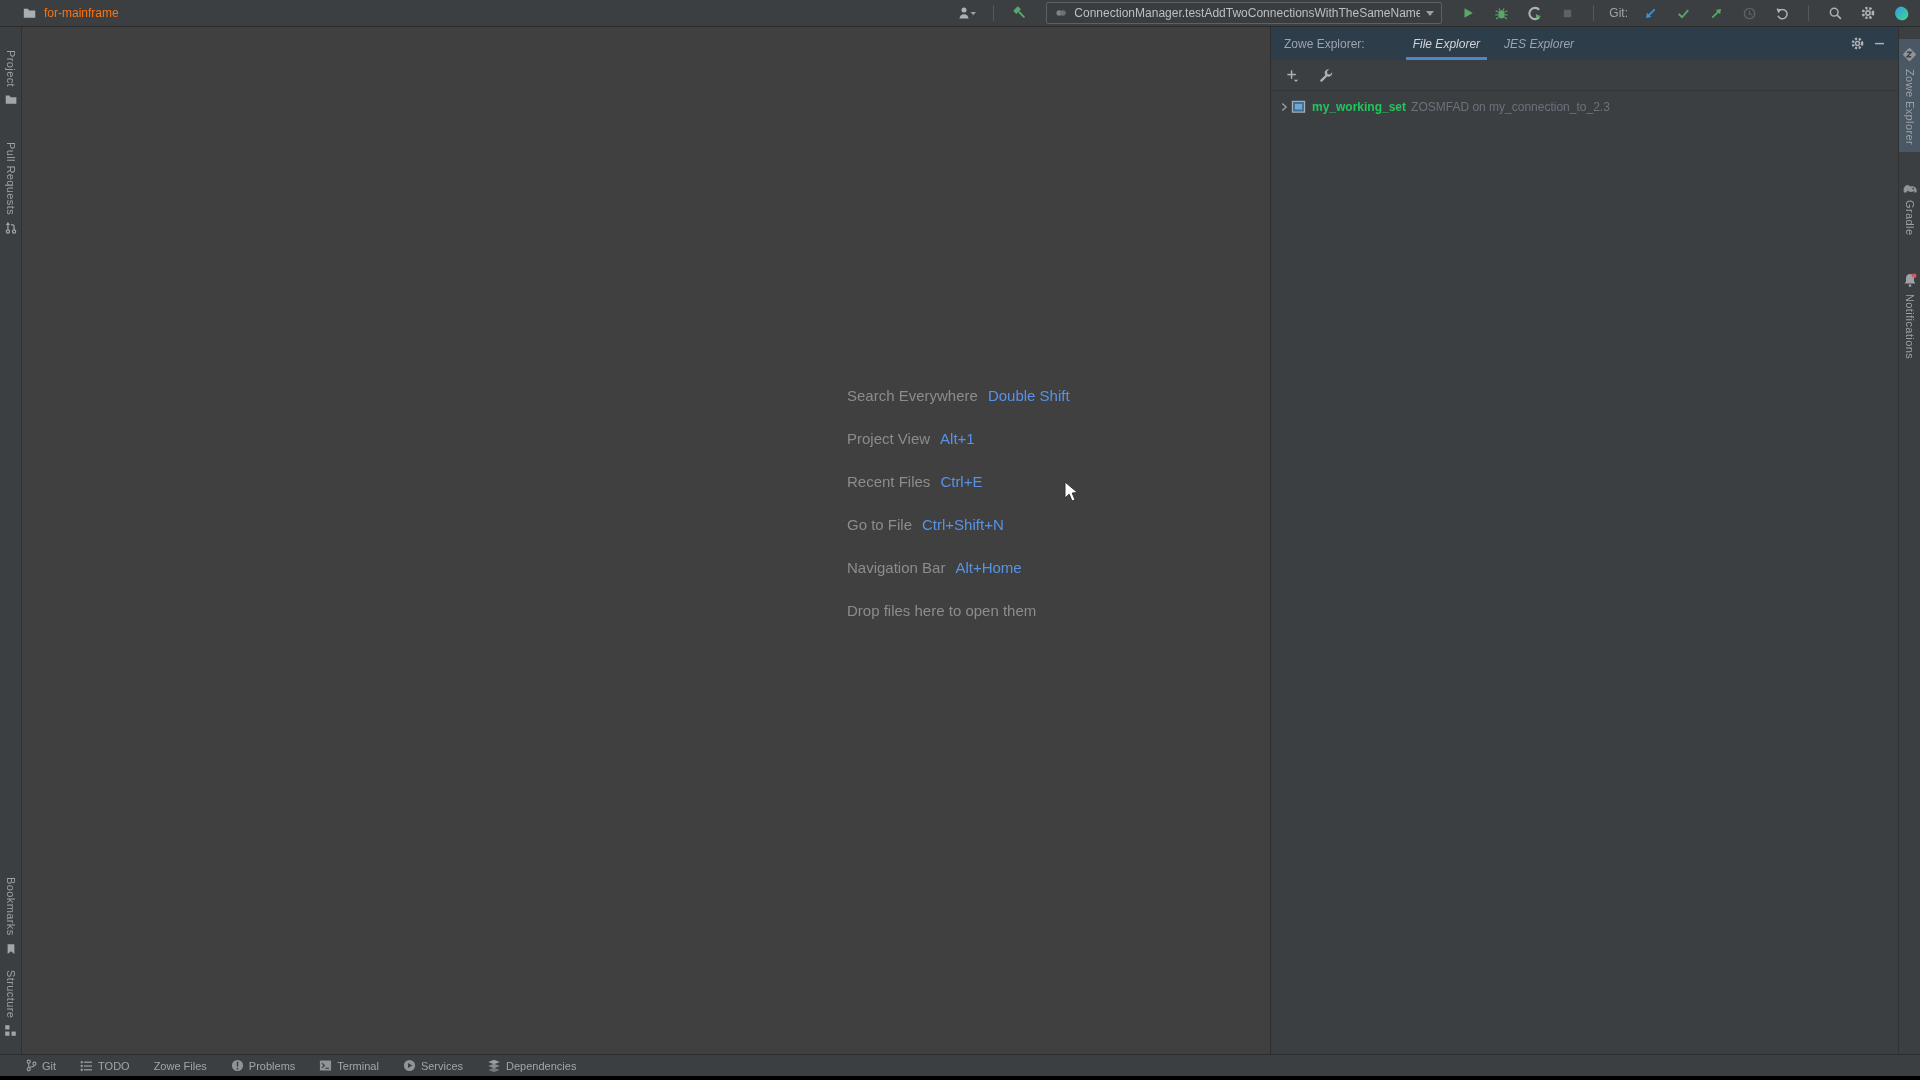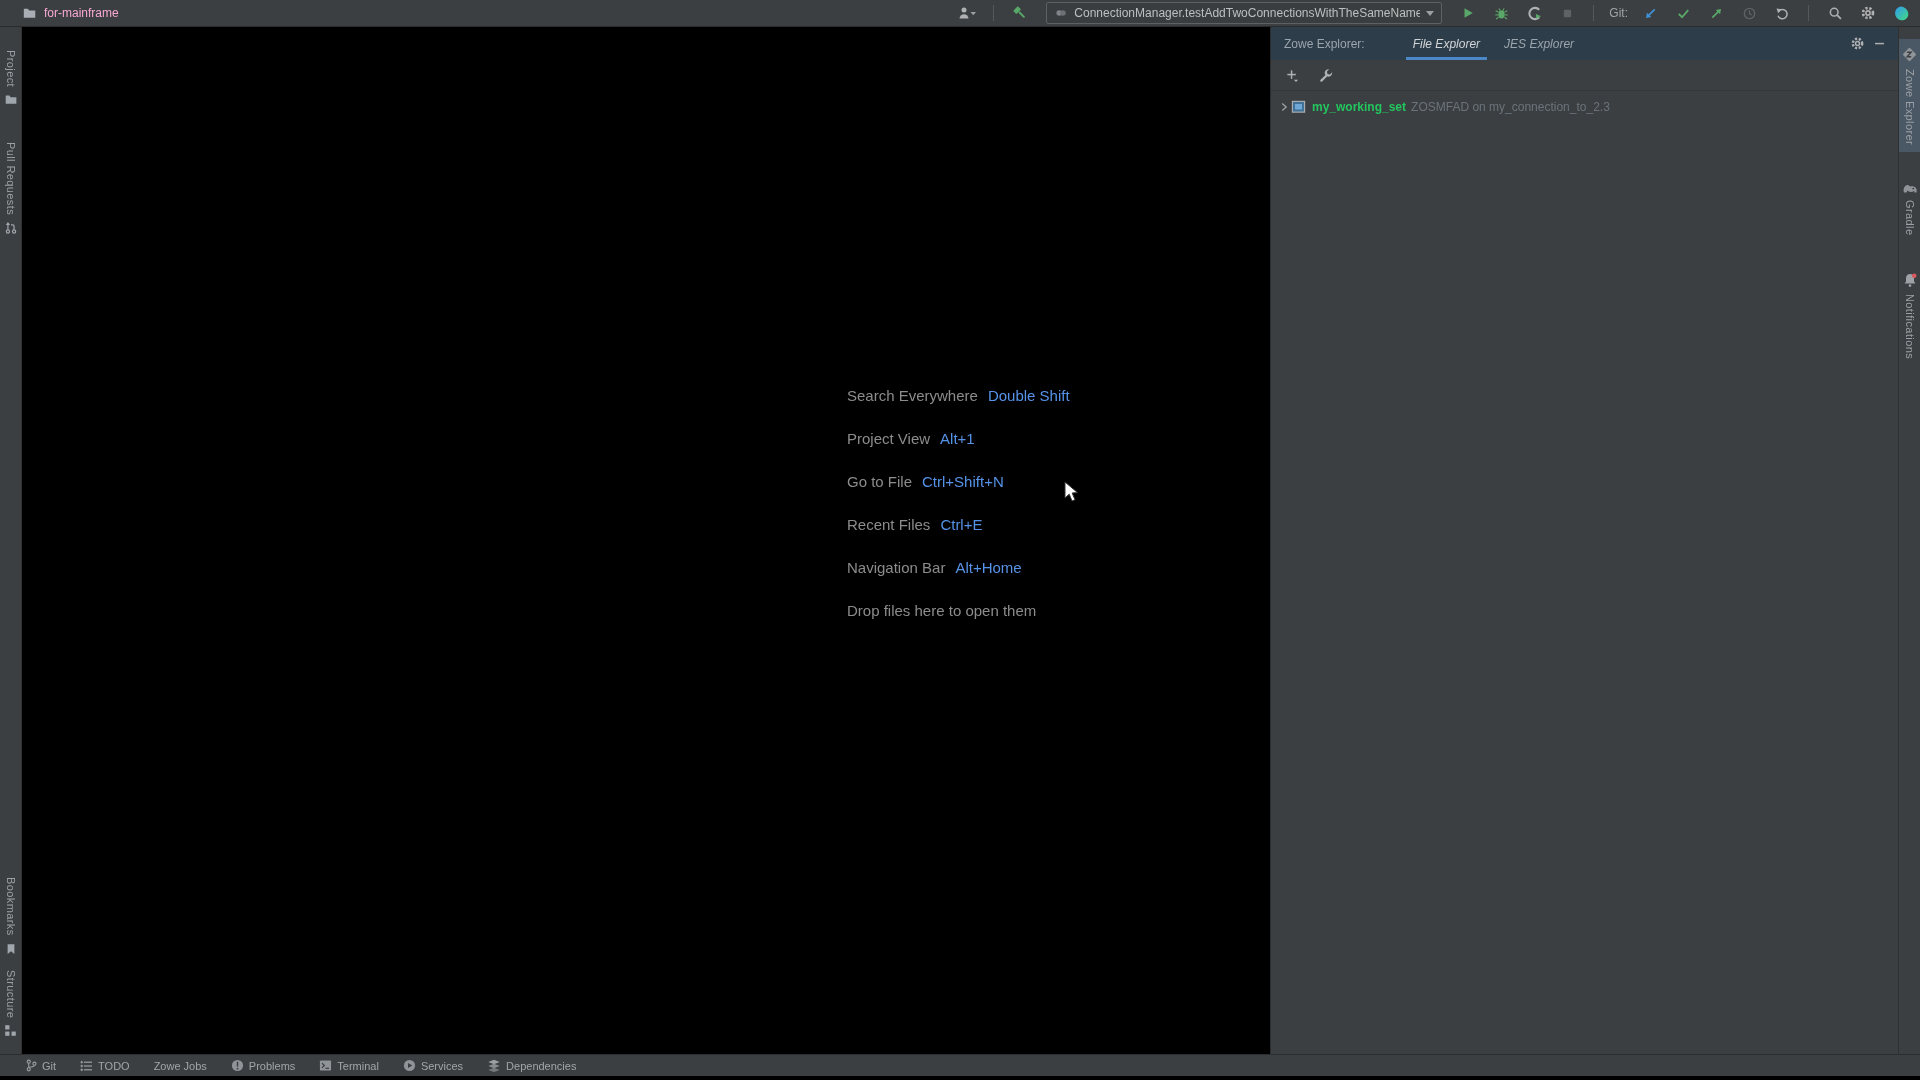--- a/index.html
+++ b/index.html
@@ -4,21 +4,21 @@
 <style>
   * { box-sizing: border-box; margin: 0; padding: 0; }
   html,body { width:1920px; height:1080px; overflow:hidden; }
   body { font-family:"Liberation Sans", sans-serif; background:#2A2A2A; }
   svg { display:block; }
 
   
   .titlebar { height:27px; background:#3C3F41; border-bottom:1px solid #2b2b2b;
               display:flex; align-items:center; padding:0 8px; }
   .win-icon { margin-left:14px; }
-  .win-title { font-size:12px; color:#f9a8d4; margin-left:7px; }
+  .win-title { font-size:12px; color:#f97316; margin-left:7px; }
   .tb-spacer { flex:1; }
   .tb-group { display:flex; align-items:center; gap:11px; }
   .tb-sep { width:1px; height:16px; background:#55585a; margin:0 4px; }
   .icon-btn { display:flex; align-items:center; justify-content:center;
               width:22px; height:22px; color:#AFB1B3; }
   .combo { display:flex; align-items:center; height:22px; width:396px;
            border:1px solid #5e6164; border-radius:2px; background:#3a3d3f;
            padding:0 7px; gap:6px; margin:0 4px; }
   .combo-text { flex:1; font-size:12px; color:#bdbfc1; white-space:nowrap; overflow:hidden; }
   .git-label { font-size:12px; color:#a1a4a6; }
@@ -30,21 +30,21 @@
   .stripe.right { border-left:1px solid #2f3133; padding-top:12px; }
   .stripe .spacer { flex:1; }
   .stripe-btn { display:flex; flex-direction:column; align-items:center; gap:6px;
                 padding:7px 0; width:100%; color:#9CA1A5; }
   .vtext { writing-mode:vertical-rl; font-size:11px; letter-spacing:.4px; }
   .stripe.right .stripe-btn.active { background:#4A5764; }
   .mt { margin-top:22px; }
   .mb { margin-bottom:10px; }
 
   
-  .editor { flex:1; background:#000000; position:relative; }
+  .editor { flex:1; background:#404040; position:relative; }
   .shortcuts { position:absolute; left:825px; top:347px; font-size:15px; }
   .sc-row { height:43px; display:flex; align-items:center; white-space:nowrap; }
   .sc-label { color:#8C8C8C; }
   .sc-keys  { color:#5693E8; margin-left:10px; }
   .cursor { position:absolute; left:1042px; top:454px; }
 
   
   .panel { width:628px; background:#3C3F41; border-left:1px solid #2b2d2f;
            display:flex; flex-direction:column; }
   .panel-header { height:33px; background:#2E3D4A; display:flex; align-items:center;
@@ -252,26 +252,26 @@
     <div class="shortcuts">
       <div class="sc-row">
         <span class="sc-label">Search Everywhere</span>
         <span class="sc-keys">Double Shift</span>
       </div>
       <div class="sc-row">
         <span class="sc-label">Project View</span>
         <span class="sc-keys">Alt+1</span>
       </div>
       <div class="sc-row">
+        <span class="sc-label">Recent Files</span>
+        <span class="sc-keys">Ctrl+E</span>
+      </div>
+      <div class="sc-row">
         <span class="sc-label">Go to File</span>
         <span class="sc-keys">Ctrl+Shift+N</span>
-      </div>
-      <div class="sc-row">
-        <span class="sc-label">Recent Files</span>
-        <span class="sc-keys">Ctrl+E</span>
       </div>
       <div class="sc-row">
         <span class="sc-label">Navigation Bar</span>
         <span class="sc-keys">Alt+Home</span>
       </div>
       <div class="sc-row">
         <span class="sc-label">Drop files here to open them</span>
       </div>
     </div>
     <span class="cursor">
@@ -393,21 +393,21 @@
           <line x1="4.2" y1="2.4" x2="13" y2="2.4" stroke-width="1.3"></line>
         <circle cx="1.8" cy="6.5" r="0.9" fill="#9DA0A2"></circle>
           <line x1="4.2" y1="6.5" x2="13" y2="6.5" stroke-width="1.3"></line>
         <circle cx="1.8" cy="10.6" r="0.9" fill="#9DA0A2"></circle>
           <line x1="4.2" y1="10.6" x2="13" y2="10.6" stroke-width="1.3"></line>
       </svg>
     </span>
     <span>TODO</span>
   </div>
   <div class="sb-item">
-    <span>Zowe Jobs</span>
+    <span>Zowe Files</span>
   </div>
   <div class="sb-item">
     <span>
       <svg width="13" height="13" viewBox="0 0 14 14">
         <circle cx="7" cy="7" r="6" fill="#8F9498"></circle>
         <rect x="6.2" y="3" width="1.6" height="5.2" fill="#3C3F41"></rect>
         <circle cx="7" cy="10.4" r="1" fill="#3C3F41"></circle>
       </svg>
     </span>
     <span>Problems</span>

